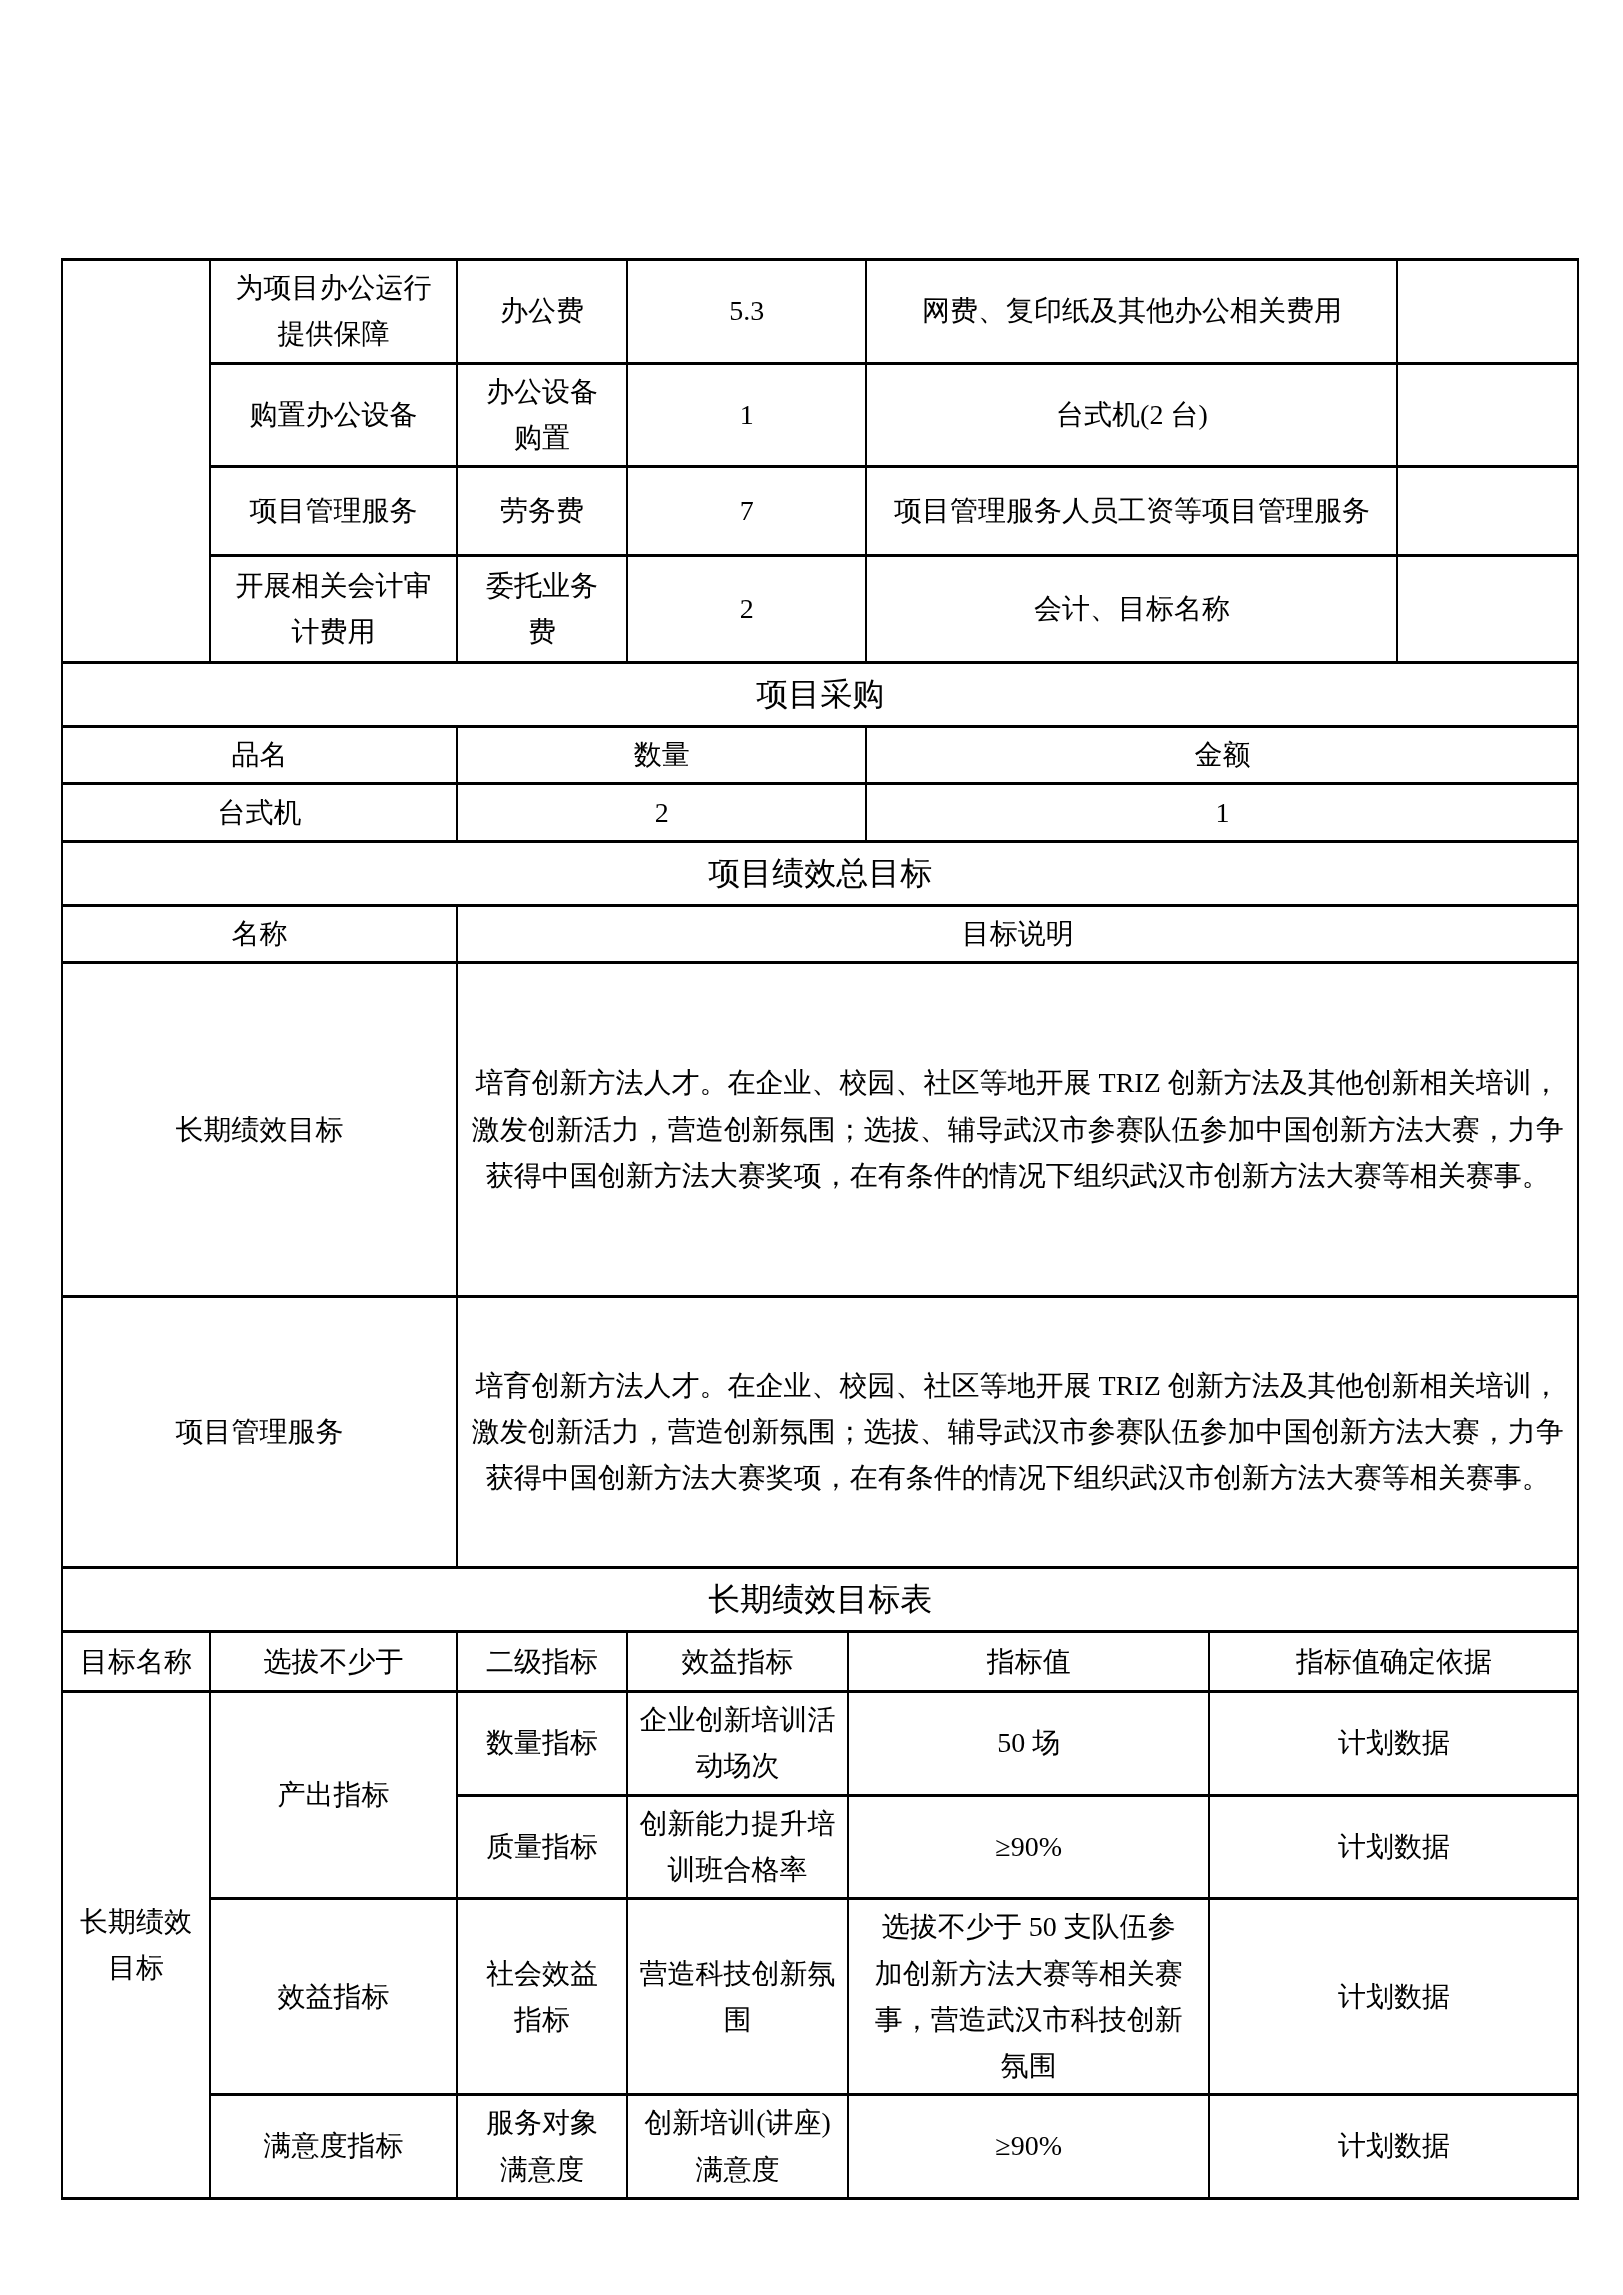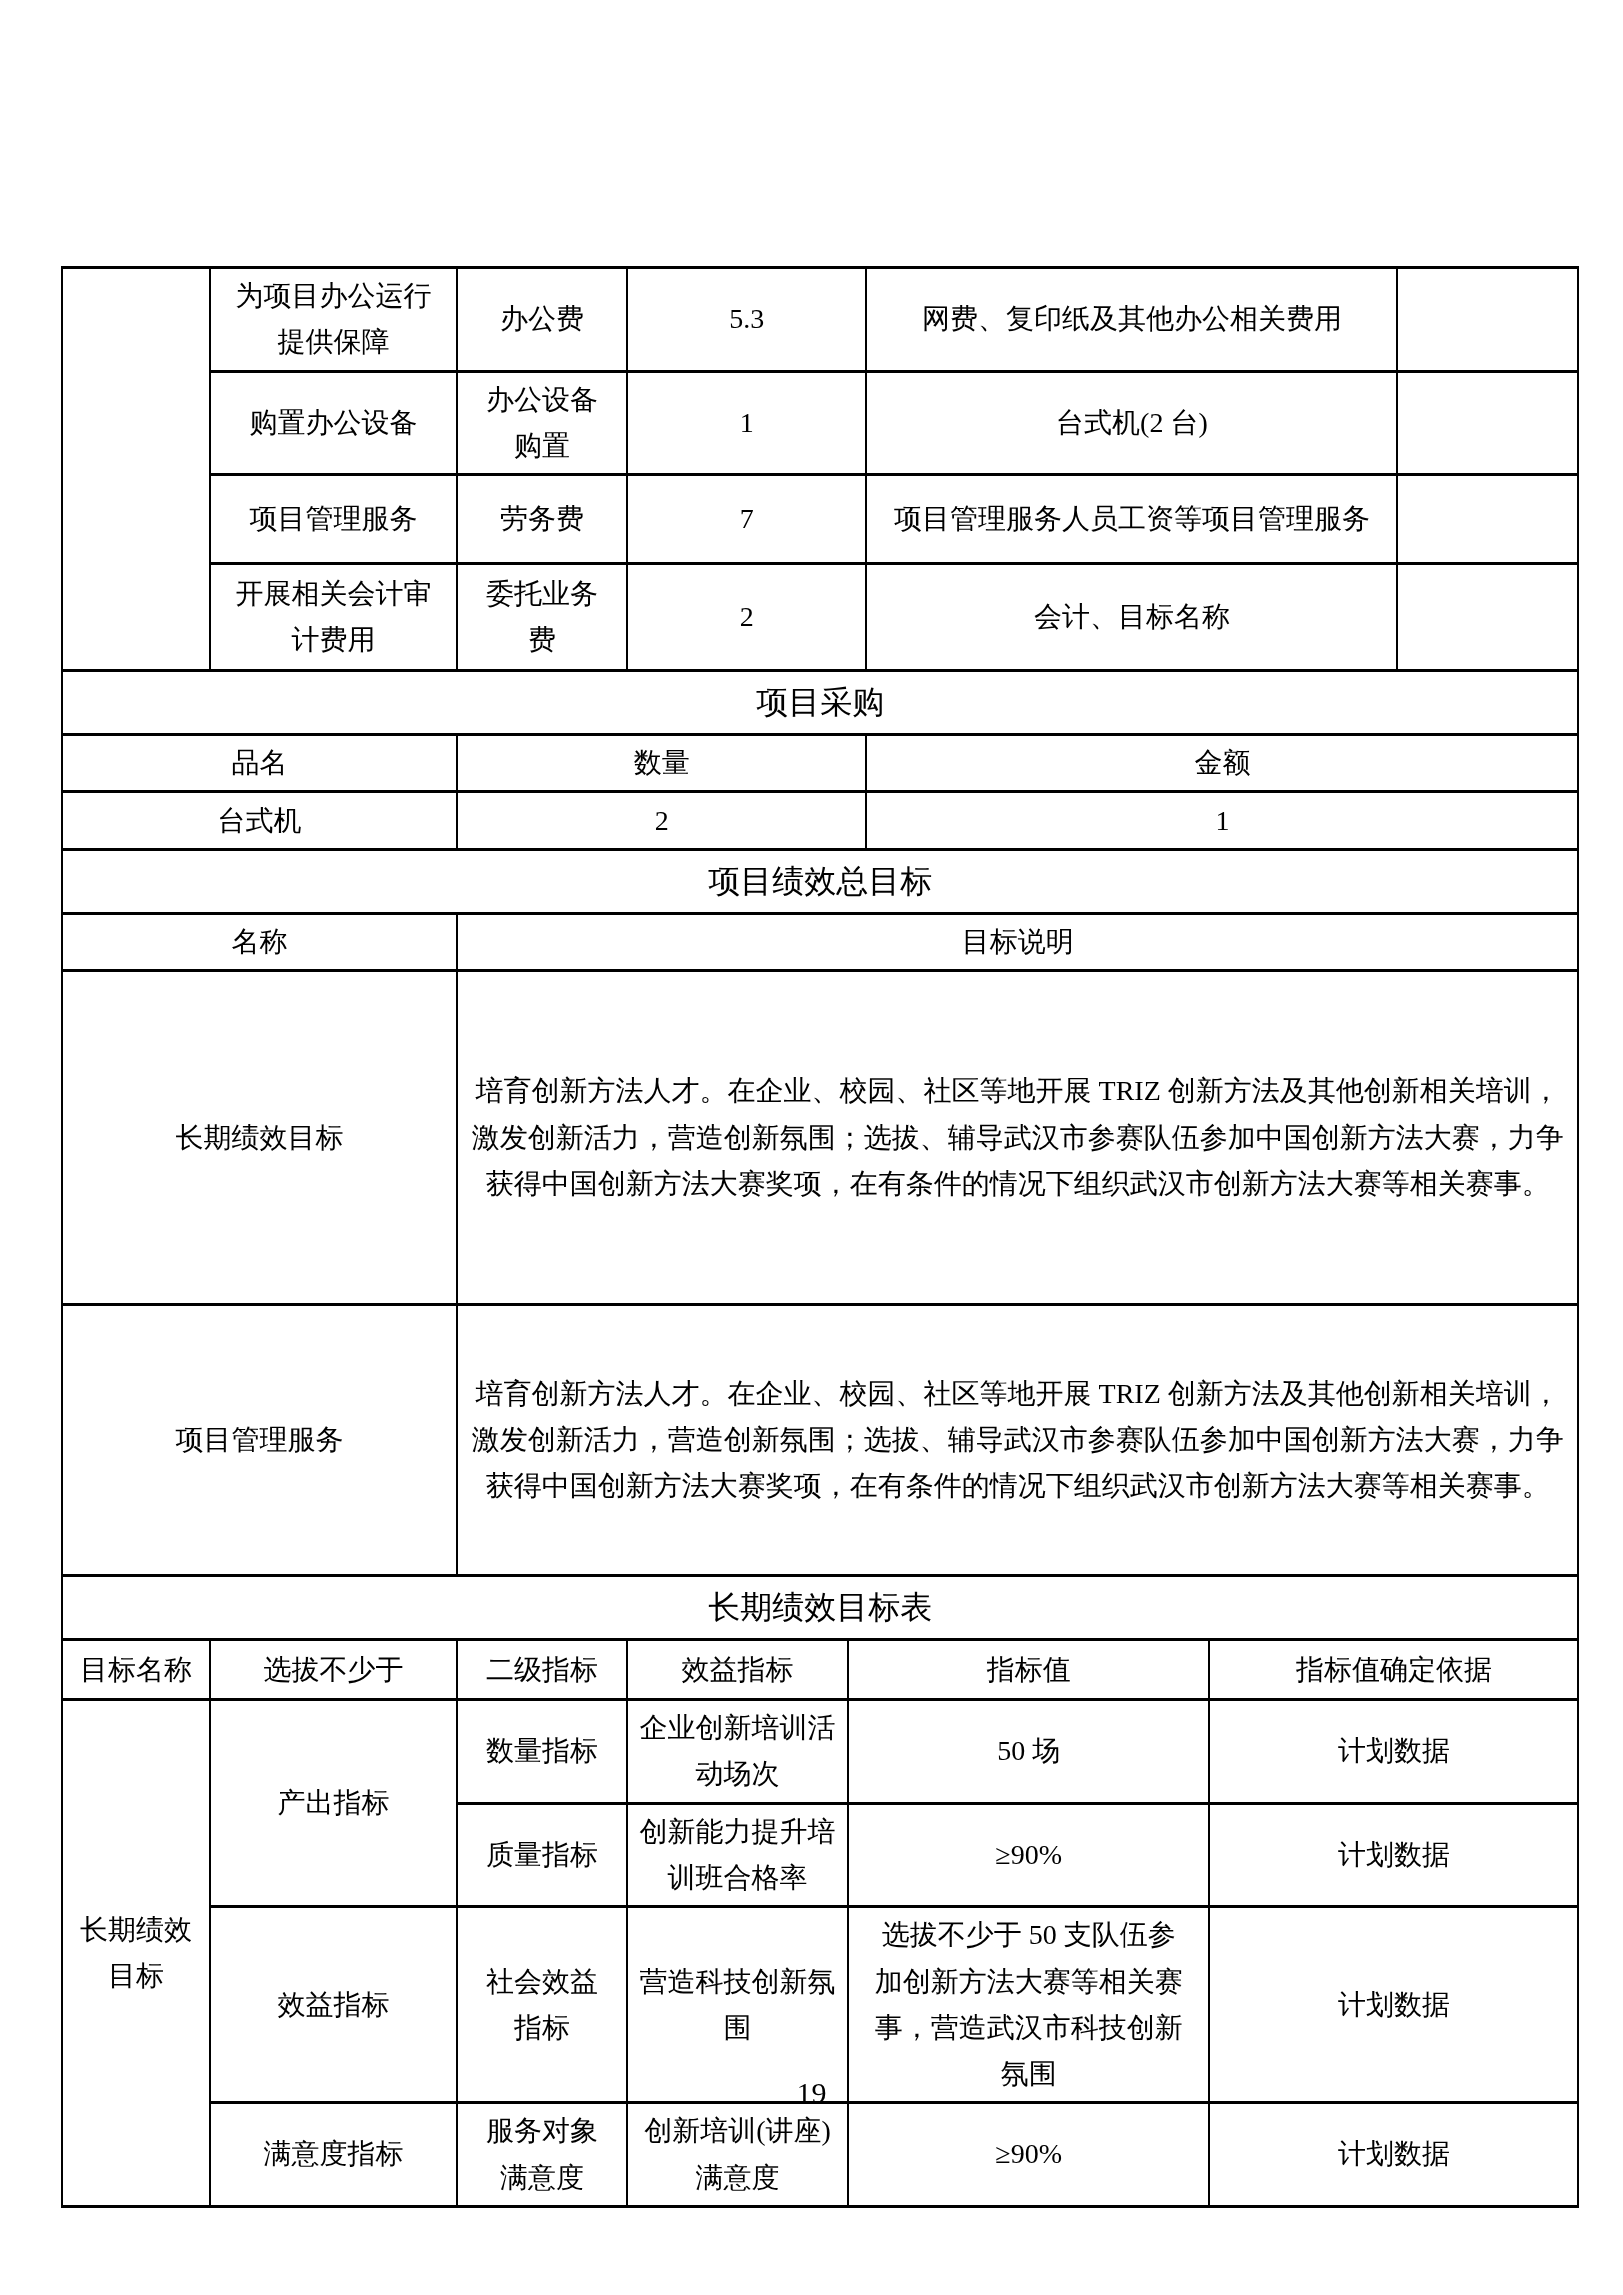--- a/index.html
+++ b/index.html
@@ -10,21 +10,20 @@
     background: #ffffff;
     color: #000000;
     font-family: "Liberation Serif", "DejaVu Serif", serif;
     font-size: 28px;
   }
   .doc-table-wrap {
     position: absolute;
     left: 61px;
     top: 258px;
     width: 1516px;
-    margin-top: 8px;
   }
   table.doc {
     border-collapse: collapse;
     table-layout: fixed;
     width: 1516px;
   }
   table.doc td {
     border: 2px solid #000000;
     border-top-width: 3.6px;
     border-bottom-width: 3.6px;
@@ -186,16 +185,15 @@
 满意度</td>
         <td class="ml">创新培训(讲座)
 满意度</td>
         <td colspan="2">≥90%</td>
         <td colspan="2">计划数据</td>
       </tr>
     </tbody>
       </table>
   </div>
 
-  <div class="page-number">19</div>
 
 </div>
 
 
 </body></html>

